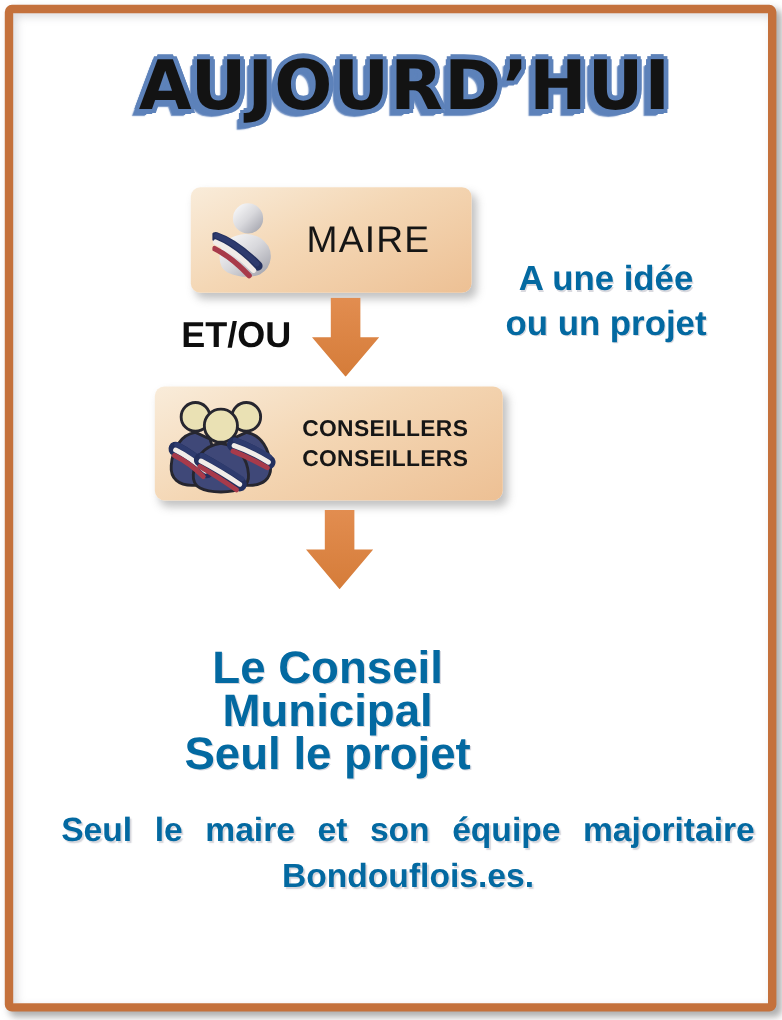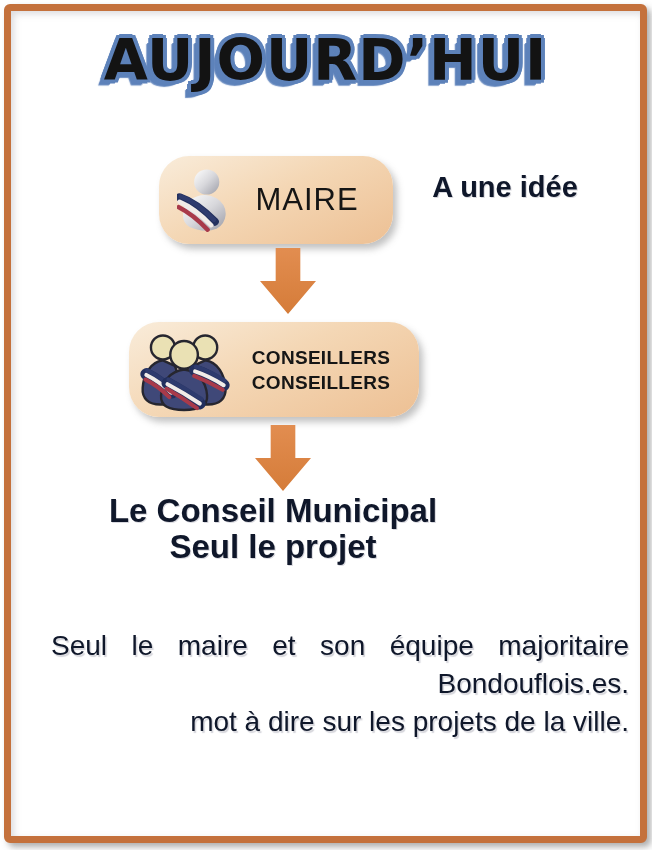--- a/index.html
+++ b/index.html
@@ -18,37 +18,37 @@
     border: 7px solid #c4713c;
     border-radius: 6px;
     box-shadow: 4px 4px 6px rgba(110,110,110,.55),
                 inset 3px 3px 7px rgba(140,140,150,.30);
     background: #ffffff;
   }
   .title {
     position: absolute;
     top: 16px; left: 0;
     width: 100%;
-    margin: 0;
+    margin: 12px;
     text-align: center;
     font-family: "DejaVu Sans", sans-serif;
     font-weight: bold;
     font-size: 57px;
     letter-spacing: 1px;
     color: #131313;
     text-shadow:
       4px 0 0 #5d82ba, -4px 0 0 #5d82ba,
       0 4px 0 #5d82ba, 0 -4px 0 #5d82ba,
       3px 3px 0 #5d82ba, -3px 3px 0 #5d82ba,
       3px -3px 0 #5d82ba, -3px -3px 0 #5d82ba,
       -5px 5px 0 #5d82ba, -6px 6px 1px #6d8ec2;
   }
   .flow-box {
     position: absolute;
-    border-radius: 30px;
+    border-radius: 8px;
     background: linear-gradient(155deg, #f9ecda 0%, #f4d7b5 45%, #edc094 100%);
     box-shadow: 4px 5px 7px rgba(120,120,120,.45);
     display: flex;
     align-items: center;
   }
   .maire-box { left: 148px; top: 145px; width: 216px; height: 88px; padding-left: 18px; }
   .maire-label {
     flex: 1;
     text-align: center;
     padding-right: 10px;
@@ -78,53 +78,53 @@
   }
   .arrow {
     position: absolute;
     width: 56px; height: 66px;
     background: linear-gradient(180deg, #e28d50 0%, #d57c39 100%);
     clip-path: polygon(28% 0, 72% 0, 72% 50%, 100% 50%, 50% 100%, 0 50%, 28% 50%);
     filter: drop-shadow(2px 3px 2px rgba(90,90,90,.5));
   }
   .arrow1 { left: 249px; top: 237px; }
   .arrow2 { left: 244px; top: 414px; }
-  .blue { color: #0f172a; }
+  .blue { color: #0369a1; margin-top: 46px; }
   .result {
     position: absolute;
     left: 92px; top: 482px;
     width: 340px;
     text-align: center;
-    font-size: 33px;
+    font-size: 38px;
     font-weight: bold;
     line-height: 36px;
     text-shadow: 1px 1px 0 rgba(130,130,150,.3);
   }
   .side {
     position: absolute;
     width: 190px;
     text-align: center;
     font-size: 29px;
     font-weight: bold;
     line-height: 37px;
     text-shadow: 1px 1px 0 rgba(130,130,150,.3);
   }
   .idea { left: 399px; top: 158px; }
   .design { left: 405px; top: 276px; }
   .body-text {
     position: absolute;
     left: 40px; top: 616px;
     width: 578px;
     font-size: 28px;
-    font-weight: normal;
+    font-weight: bold;
     line-height: 38px;
     text-shadow: 1.5px 1.5px 1px rgba(120,120,140,.32);
   }
   .jline { text-align: justify; text-align-last: justify; }
-  .lline { text-align: right; }
+  .lline { text-align: center; }
 </style>
 </head>
 <body>
 
 <div class="page">
   <div class="frame">
 
     <h1 class="title">AUJOURD’HUI</h1>
 
     <div class="flow-box maire-box">
@@ -141,20 +141,21 @@
           <path d="M14 66 Q5 61 7 48 Q9 36 22 32 Q33 28 44 34 Q55 41 54 53 Q53 63 44 68 Q30 73 14 66 Z" fill="url(#gSil)"></path>
           <path d="M3 33 Q21 39 42 60" stroke="#23305e" stroke-width="9" fill="none" stroke-linecap="round"></path>
           <path d="M4 32 Q21 38 41 58" stroke="#2e3b6e" stroke-width="5" fill="none" stroke-linecap="round"></path>
           <path d="M3 38 Q20 45 38 64" stroke="#f1ece8" stroke-width="5" fill="none" stroke-linecap="round"></path>
           <path d="M2 44 Q18 52 34 69" stroke="#a83a4a" stroke-width="5" fill="none" stroke-linecap="round"></path>
         </svg>
       </span>
       <span class="maire-label">MAIRE</span>
     </div>
 
+    <div class="etou">ET/OU</div>
 
     <div class="arrow arrow1"></div>
 
     <div class="flow-box conseillers-box">
       <span class="icon">
         <svg width="92" height="85" viewBox="0 0 100 92" aria-hidden="true">
           <g stroke="#26262f" stroke-width="2.6" stroke-linejoin="round">
             <circle cx="26" cy="22" r="13" fill="#eae1b4"></circle>
             <circle cx="72" cy="22" r="13" fill="#eae1b4"></circle>
             <path d="M26 36 C 12 38, 5 52, 4 66 C 3 78, 11 84, 23 84 L 43 84 C 45 70, 43 52, 39 42 Z" fill="#3f4878"></path>
@@ -186,25 +187,25 @@
 
     <div class="arrow arrow2"></div>
 
     <div class="result blue">
       <div>Le Conseil Municipal</div>
       <div>Seul le projet</div>
     </div>
 
     <div class="side idea blue">
       <div>A une idée</div>
+      <div>ou un projet</div>
     </div>
 
     <div class="side design blue">
     </div>
 
     <div class="body-text blue">
       <div class="jline">Seul le maire et son équipe majoritaire</div>
       <div class="lline">Bondouflois.es.</div>
-      <div class="lline">mot à dire sur les projets de la ville.</div>
     </div>
 
   </div>
 </div>
 
 </body></html>

